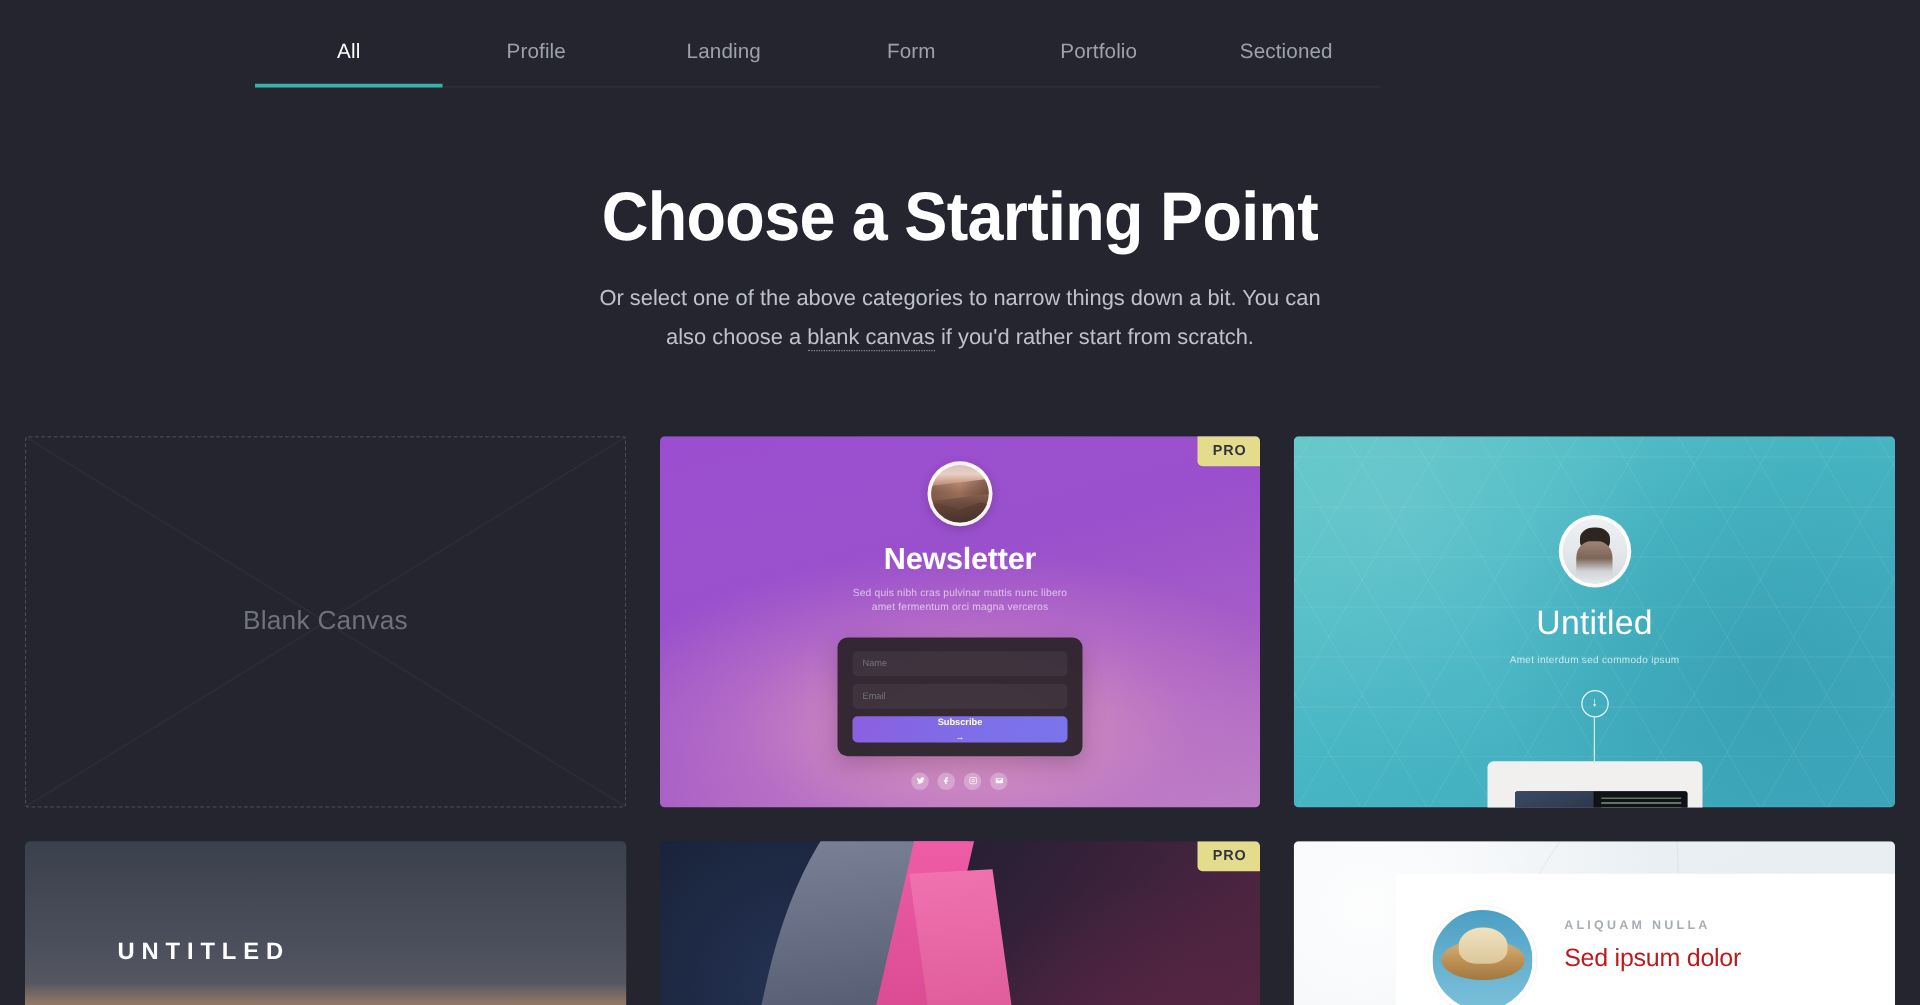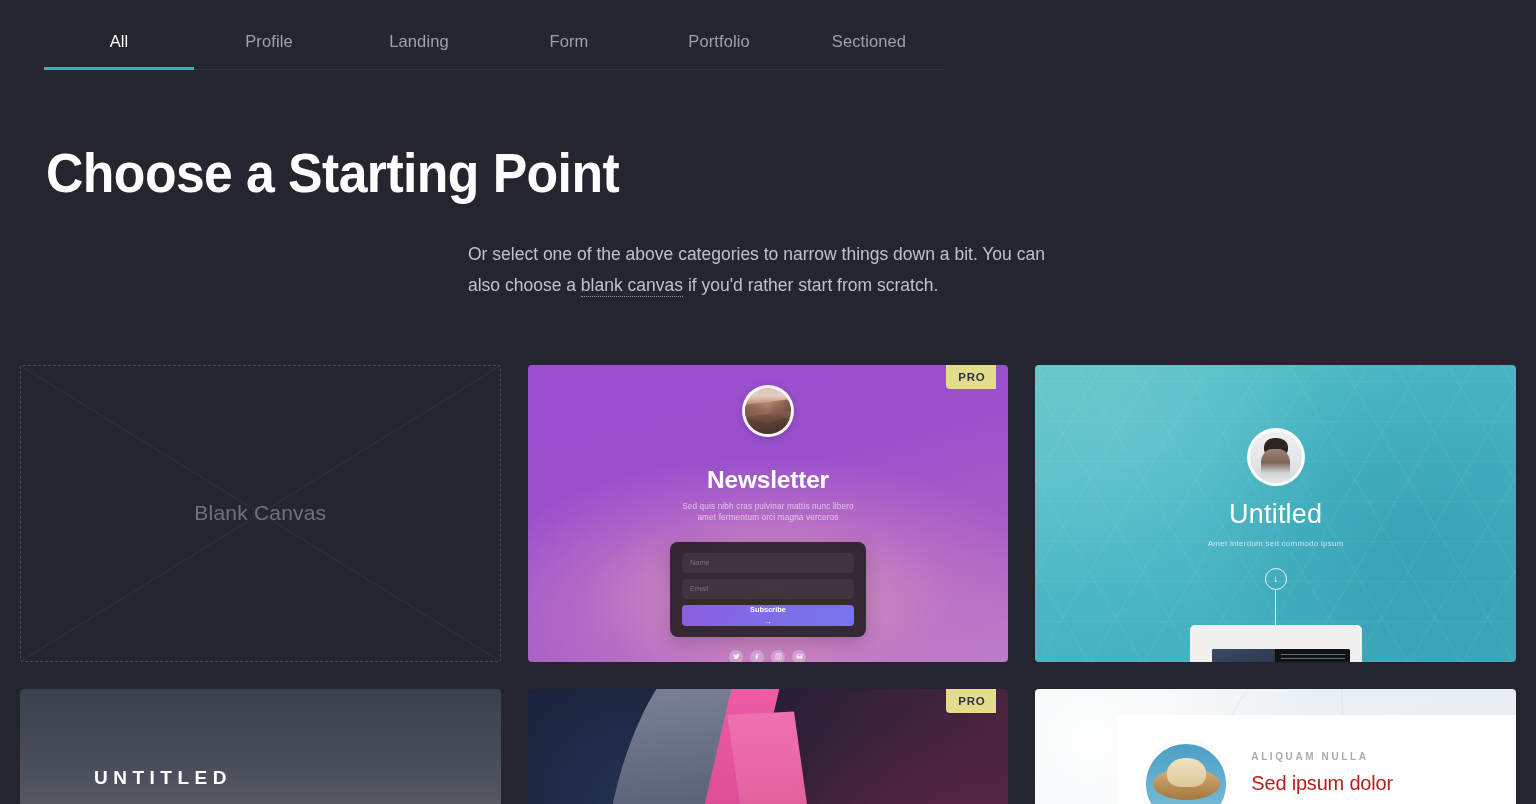--- a/index.html
+++ b/index.html
@@ -10,23 +10,22 @@
     overflow: hidden;
     background: #24252f;
     font-family: "Liberation Sans", sans-serif;
     -webkit-font-smoothing: antialiased;
   }
 
   
   .tabbar {
     width: 1308px;
     display: flex;
-    justify-content: flex-start;
+    justify-content: center;
     padding-top: 0;
-    padding-left: 44px;
   }
   .tabbar-inner {
     display: flex;
     border-bottom: 1px solid #32333f;
     margin-top: 22px;
   }
   .tab {
     width: 150px;
     text-align: center;
     padding: 10px 0 18px 0;
@@ -44,33 +43,33 @@
     content: "";
     position: absolute;
     left: 0; right: 0; bottom: -1px;
     height: 3px;
     background: #38b2ac;
   }
 
   
   .hero {
     width: 1536px;
-    text-align: left;
+    text-align: center;
     padding-top: 75px;
   }
   .hero h1 {
     font-size: 55px;
     font-weight: 700;
     color: #ffffff;
     letter-spacing: -0.6px;
     line-height: 1.05;
     transform: scaleX(0.94);
   }
   .hero p {
-    margin: 36px auto 0 auto;
+    margin: 20px auto 0 auto;
     width: 600px;
     font-size: 17.5px;
     line-height: 31px;
     color: #bfc1cc;
     font-weight: 400;
   }
   .dotted-link {
     color: #bfc1cc;
     text-decoration: none;
     border-bottom: 1px dotted #8b8d99;
@@ -107,21 +106,21 @@
   }
   .card-blank span {
     font-size: 21px;
     color: #6f717e;
     letter-spacing: .2px;
   }
 
   
   .pro-badge {
     position: absolute;
-    top: 0; right: 12px;
+    top: 0; right: 0;
     background: #e3dc8c;
     color: #32333d;
     font-size: 11.5px;
     font-weight: 700;
     letter-spacing: .7px;
     padding: 6px 11px 6px 12px;
     border-bottom-left-radius: 4px;
     z-index: 7;
   }
 
@@ -150,21 +149,21 @@
     background: linear-gradient(100deg, rgba(120,85,70,.8), rgba(170,120,95,.55), rgba(95,66,55,.85));
     transform: rotate(-7deg);
   }
   .nl-avatar::after {
     content:"";
     position:absolute; left:-20%; bottom:-4%; width:150%; height:46%;
     background: linear-gradient(170deg, rgba(110,76,62,.85), rgba(64,44,37,.95));
     clip-path: polygon(0 42%, 22% 20%, 46% 44%, 70% 16%, 100% 40%, 100% 100%, 0 100%);
   }
   .nl-title {
-    margin-top: 29px;
+    margin-top: 13px;
     font-size: 24.5px;
     font-weight: 700;
     color: #ffffff;
     letter-spacing: -0.2px;
   }
   .nl-sub {
     margin: 7px auto 0 auto;
     width: 175px;
     font-size: 8.2px;
     line-height: 11.5px;

